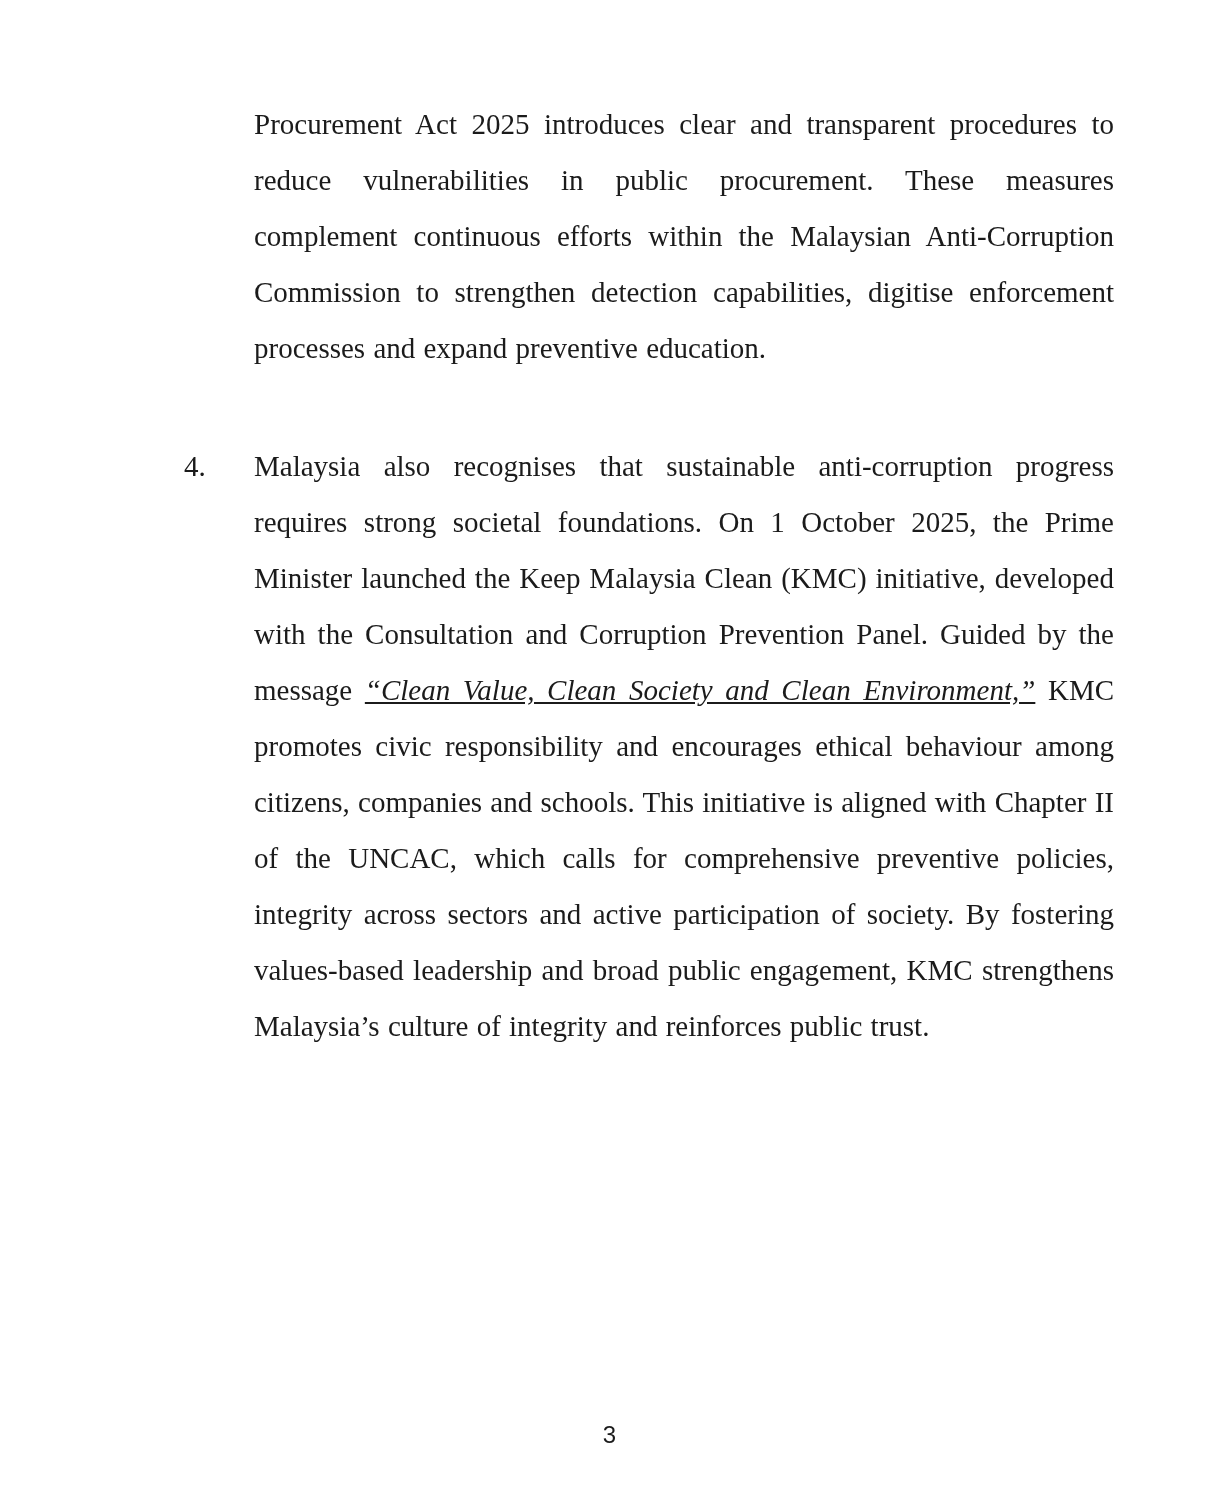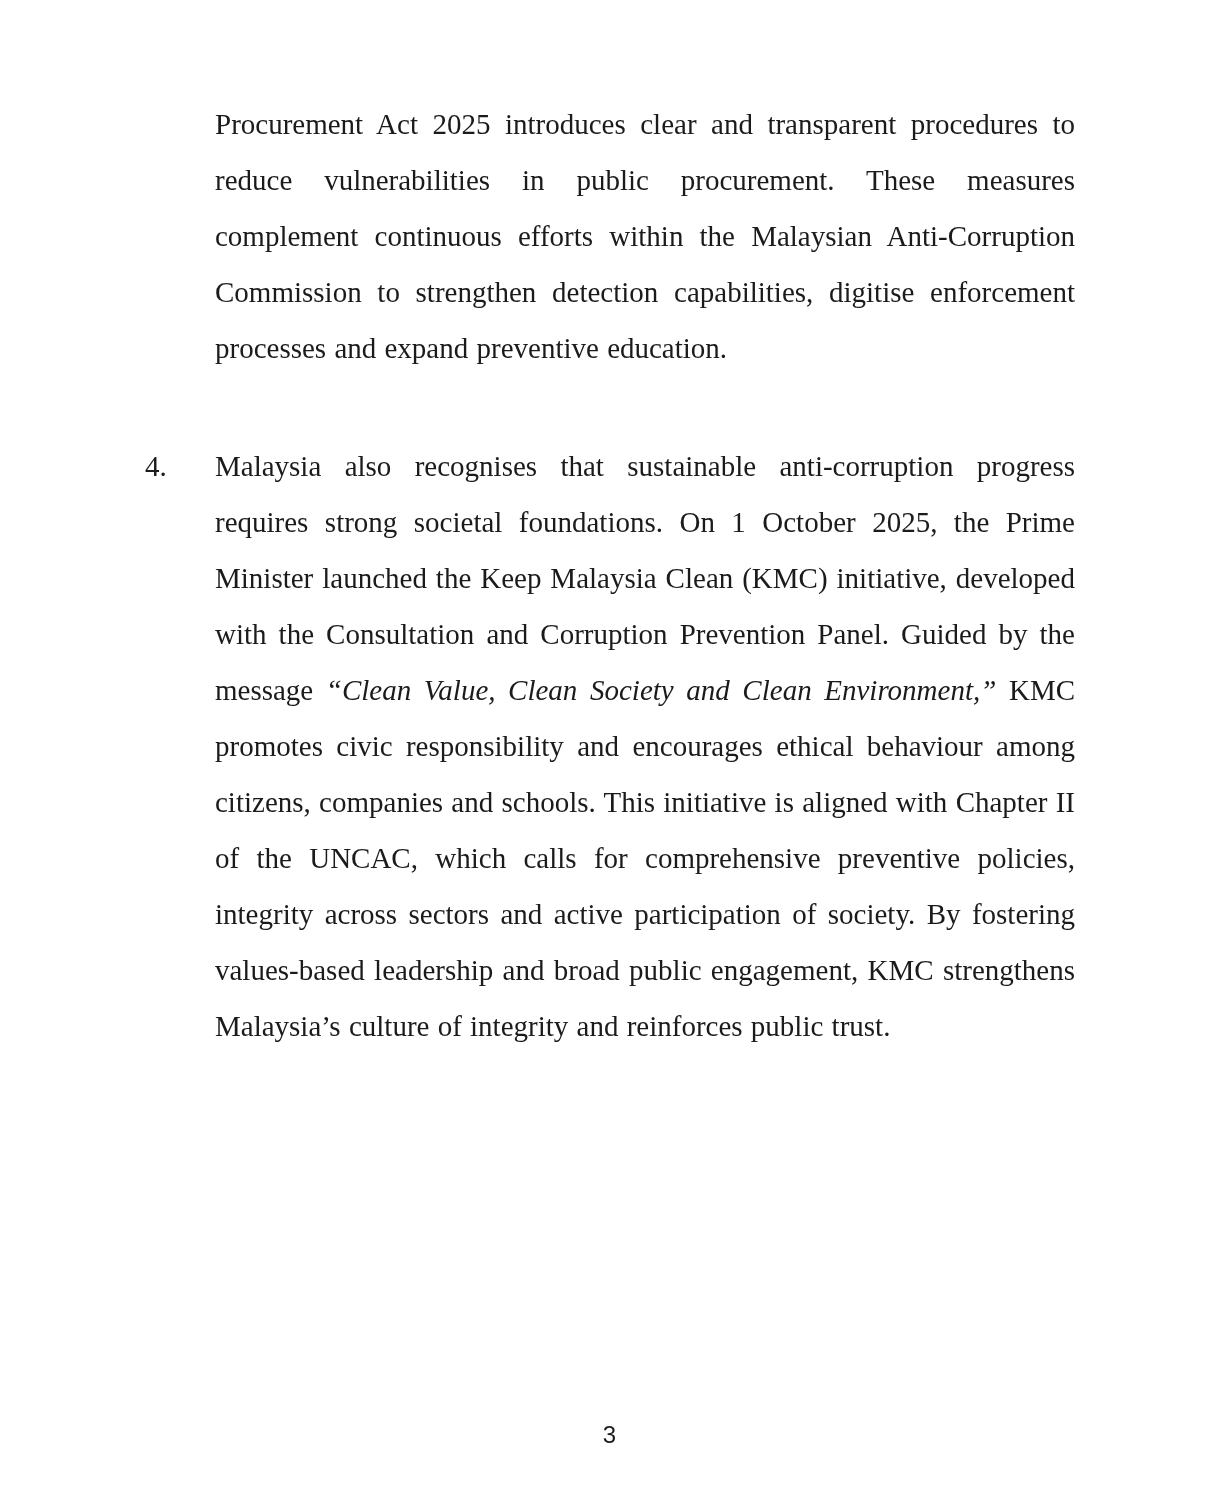--- a/index.html
+++ b/index.html
@@ -25,37 +25,39 @@
     top: 96px;
     width: 930px;
   }
   .para {
     display: flex;
     flex-direction: row;
     align-items: flex-start;
     font-size: 29px;
     line-height: 56px;
     color: #1b1b1b;
+    margin-left: 39px;
   }
   .para + .para {
     margin-top: 62px;
   }
   .para-number {
     width: 70px;
     flex: 0 0 70px;
     text-align: left;
   }
   .para-text {
     width: 860px;
     flex: 0 0 860px;
     text-align: justify;
     word-spacing: 1px;
   }
   .para-text em {
     font-style: italic;
+    text-decoration: underline;
   }
   .footer {
     position: absolute;
     left: 0;
     top: 1420px;
     width: 1219px;
     text-align: center;
     font-family: "Liberation Sans", "DejaVu Sans", sans-serif;
     font-size: 24px;
     line-height: 30px;

